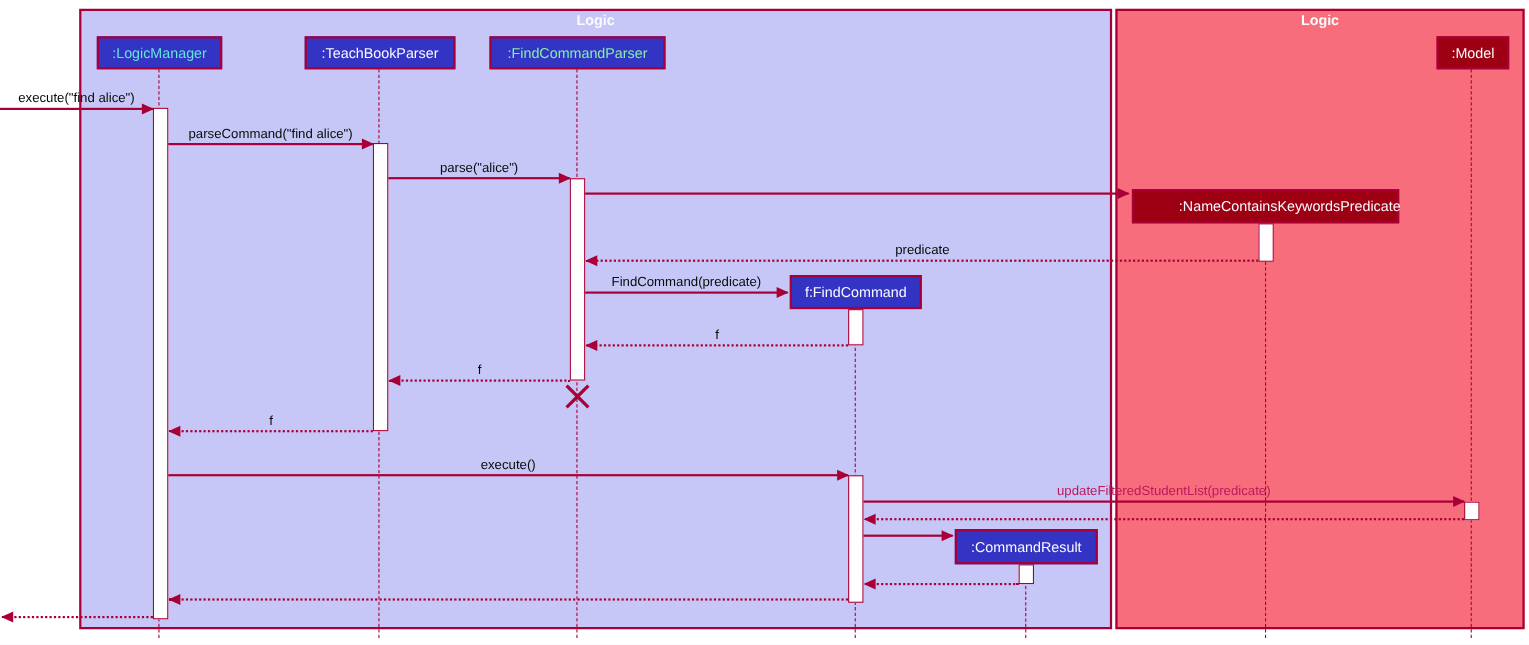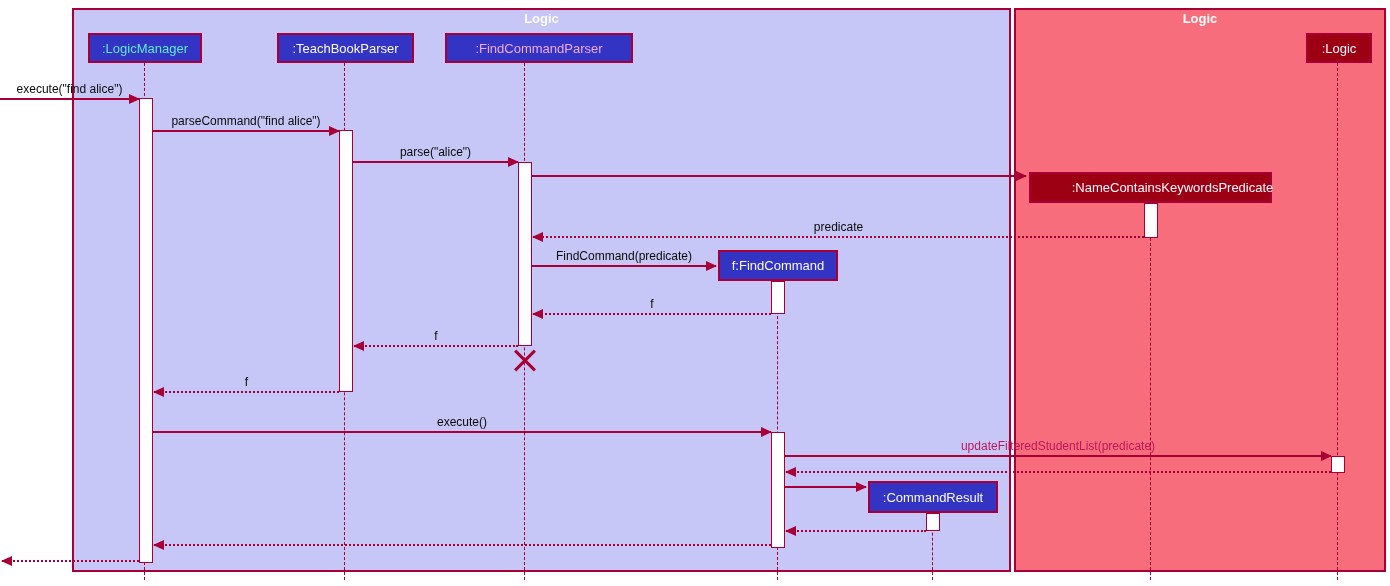--- a/index.html
+++ b/index.html
@@ -55,22 +55,22 @@
     <div class="activation" style="left: 139px; top: 98px; height: 465px; background: rgb(254, 254, 254);"></div>
     <div class="activation" style="left: 339px; top: 130px; height: 262px; background: rgb(254, 254, 254);"></div>
     <div class="activation" style="left: 518px; top: 162px; height: 184px; background: rgb(254, 254, 254);"></div>
     <div class="activation" style="left: 1144px; top: 203px; height: 35px; background: rgb(254, 254, 254);"></div>
     <div class="activation" style="left: 771px; top: 281px; height: 33px; background: rgb(254, 254, 254);"></div>
     <div class="activation" style="left: 771px; top: 432px; height: 116px; background: rgb(254, 254, 254);"></div>
     <div class="activation" style="left: 926px; top: 513px; height: 18px; background: rgb(254, 254, 254);"></div>
     <div class="activation" style="left: 1331px; top: 456px; height: 17px; background: rgb(254, 254, 254);"></div>
     <div class="participant" style="left: 88px; top: 33px; width: 114px; height: 30px; background: rgb(51, 51, 196); color: #5eead4;">:LogicManager</div>
     <div class="participant" style="left: 277px; top: 33px; width: 137px; height: 30px; background: rgb(51, 51, 196); color: rgb(250, 250, 255);">:TeachBookParser</div>
-    <div class="participant" style="left: 445px; top: 33px; width: 188px; height: 30px; background: rgb(51, 51, 196); color: #f0abfc;">:FindCommandParser</div>
-    <div class="participant" style="left: 1306px; top: 33px; width: 66px; height: 30px; background: rgb(157, 0, 18); color: rgb(250, 250, 255);">:Logic</div>
+    <div class="participant" style="left: 445px; top: 33px; width: 160px; height: 30px; background: rgb(51, 51, 196); color: #86efac;">:FindCommandParser</div>
+    <div class="participant" style="left: 1306px; top: 33px; width: 66px; height: 30px; background: rgb(157, 0, 18); color: rgb(250, 250, 255);">:Model</div>
     <div class="participant" style="left: 1029px; top: 172px; width: 243px; height: 31px; background: rgb(157, 0, 18); color: rgb(250, 250, 255); padding-left: 44px;">:NameContainsKeywordsPredicate</div>
     <div class="participant" style="left: 718px; top: 250px; width: 120px; height: 31px; background: rgb(51, 51, 196); color: rgb(250, 250, 255);">f:FindCommand</div>
     <div class="participant" style="left: 868px; top: 481px; width: 130px; height: 32px; background: rgb(51, 51, 196); color: rgb(250, 250, 255);">:CommandResult</div>
     <div class="message" style="left: 0px; top: 99px; width: 139px;">
       <div class="msg-line solid"></div>
       <div class="ah-r"></div>
       <div class="msg-label" style="color: rgb(10, 10, 10);">execute("find alice")</div>
     </div>
     <div class="message" style="left: 153px; top: 131px; width: 186px;">
       <div class="msg-line solid"></div>

